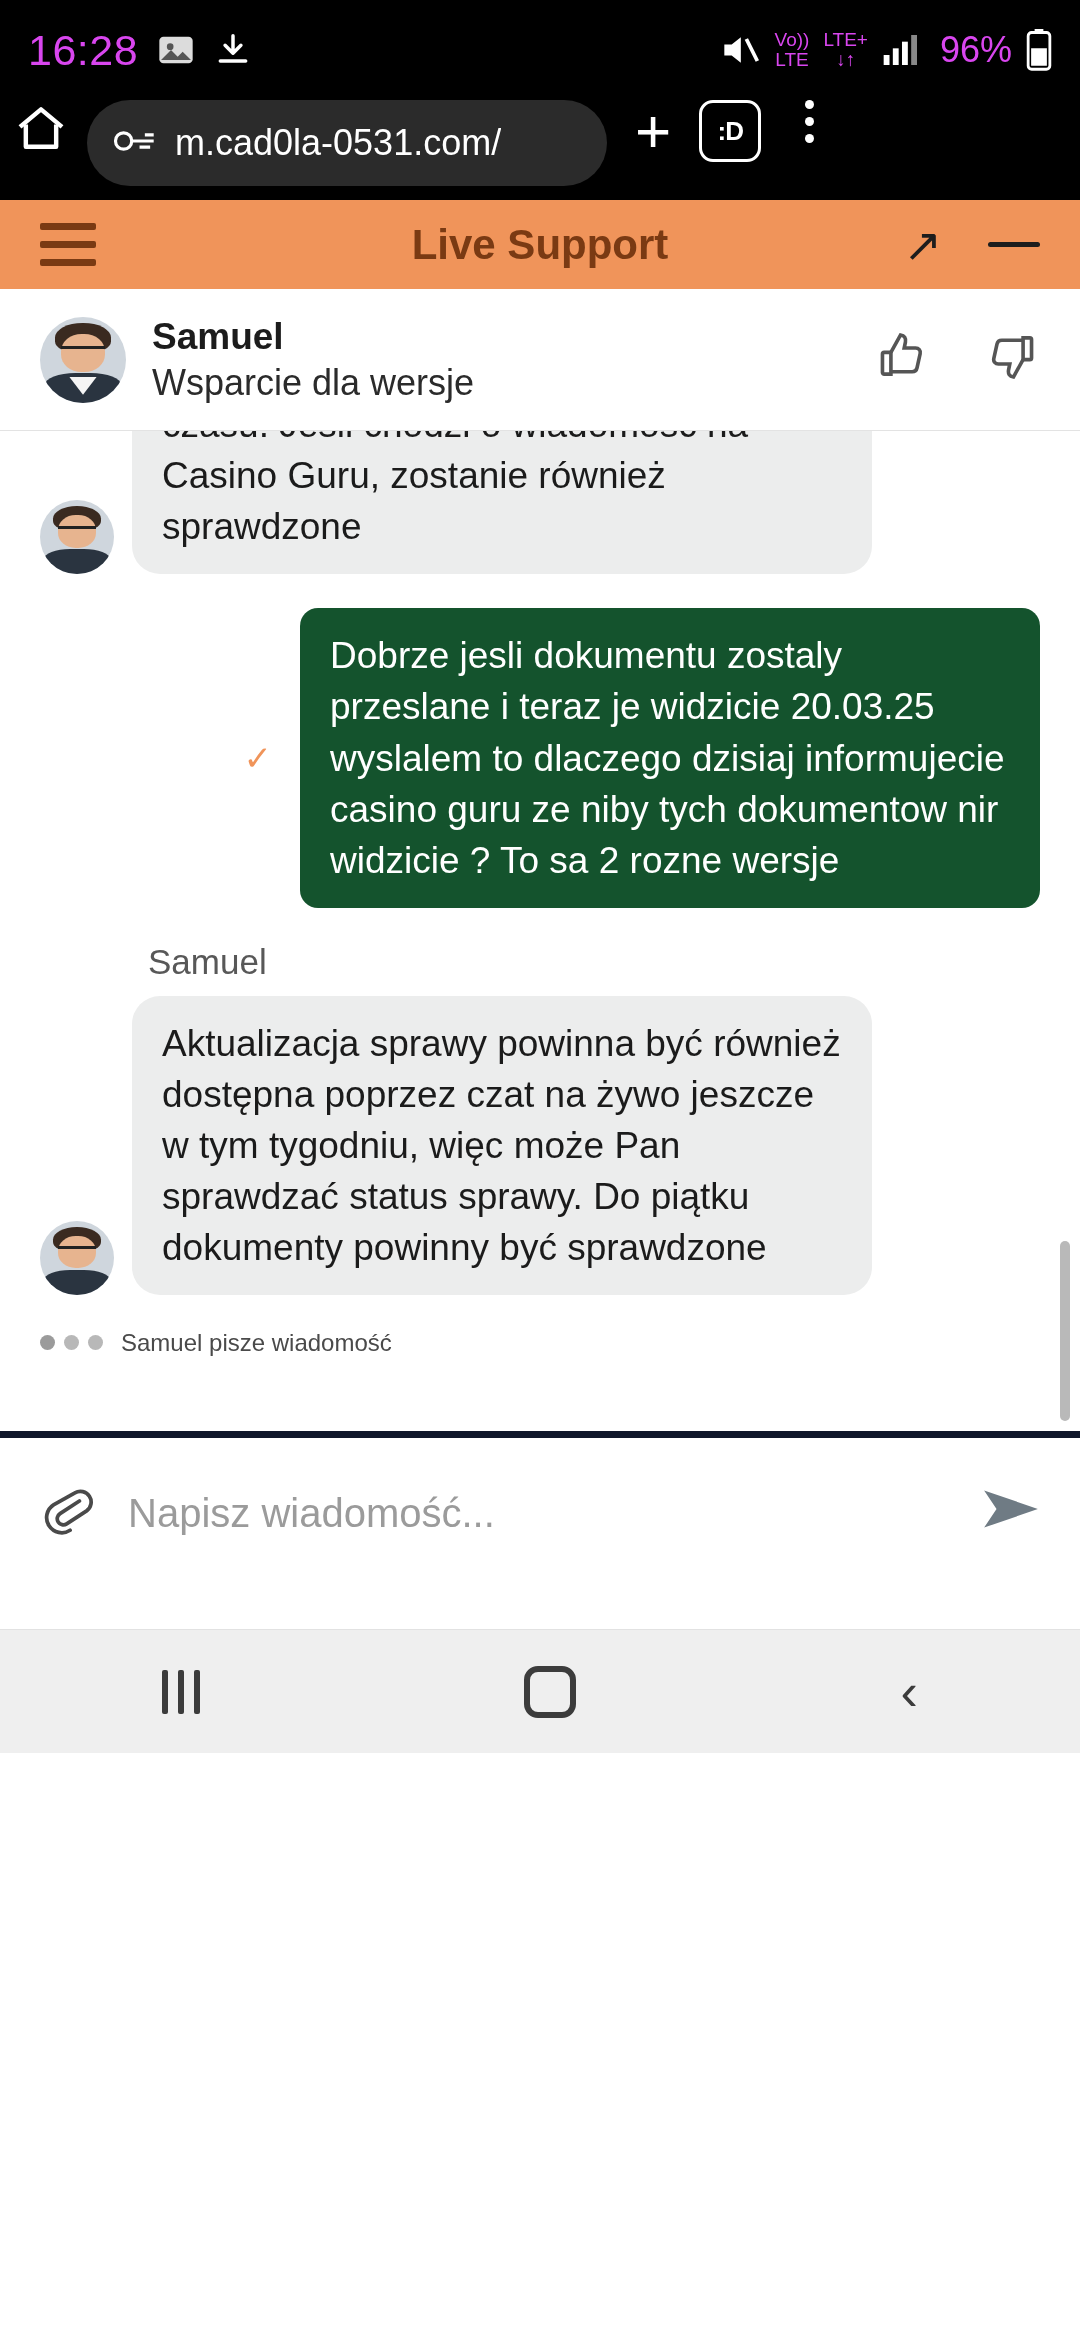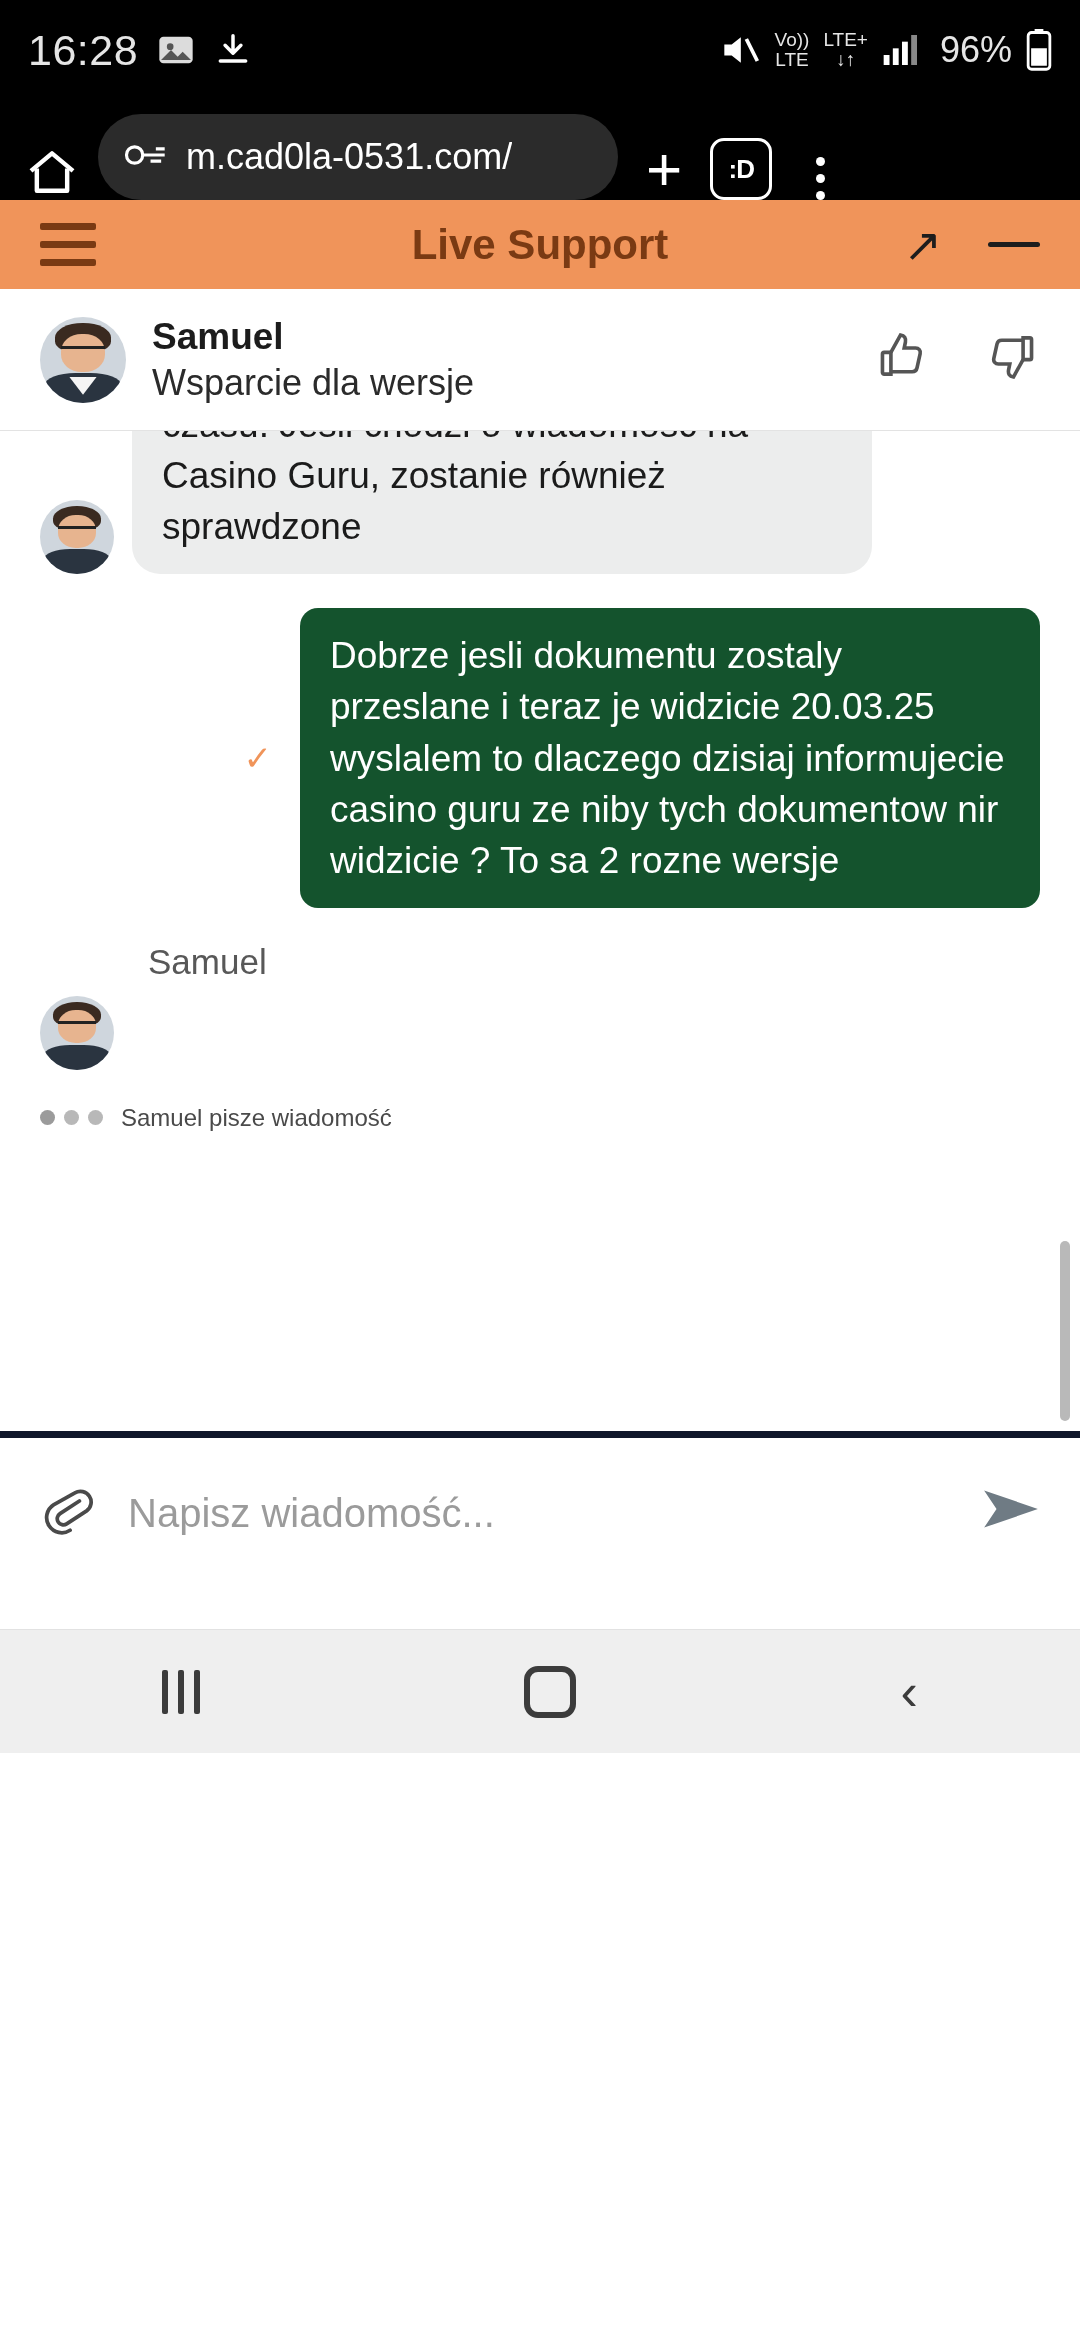--- a/index.html
+++ b/index.html
@@ -5,33 +5,33 @@
   * { margin:0; padding:0; box-sizing:border-box; }
   html, body {
     width:1080px; height:2340px;
     background:#ffffff;
     font-family:"Liberation Sans", sans-serif;
     overflow:hidden;
   }
 
   
   .statusbar {
-    height:100px; background:#000; color:#e5e5e5;
+    height:100px; background:#000; color:#d946ef;
     display:flex; align-items:center; justify-content:space-between;
     padding:0 28px;
   }
   .sb-left { display:flex; align-items:center; gap:18px; }
   .sb-clock { font-size:43px; font-weight:400; letter-spacing:0.5px; }
   .sb-right { display:flex; align-items:center; gap:14px; }
   .sb-ico { display:inline-flex; align-items:center; justify-content:center; }
   .sb-txt { font-size:19px; line-height:1.05; text-align:center; }
   .sb-batt { font-size:36px; font-weight:400; margin-left:4px; }
   .browserbar-row {
-    height:100px; background:#000; display:flex; align-items:flex-end;
-    padding:0 24px; gap:18px;
+    height:100px; background:#000; display:flex; align-items:flex-start;
+    padding:0 13px; gap:18px;
   }
   .home-ico { width:56px; height:56px; flex:0 0 auto; }
   .urlpill {
     flex:0 1 auto; width:520px; height:86px; border-radius:46px;
     background:#2b2b2b; display:flex; align-items:center; gap:16px;
     padding:0 26px; overflow:hidden;
   }
   .urltext {
     color:#fff; font-size:36px; white-space:nowrap; overflow:hidden;
   }
@@ -283,20 +283,21 @@
 
   <div class="sender-label">Samuel</div>
 
   <div class="msgrow agent">
     <span class="sm-avatar">
       <i style="position:absolute;left:18%;top:8%;width:64%;height:34%;background:#3a2a20;border-radius:50% 50% 40% 40%"></i>
       <i style="position:absolute;left:24%;top:20%;width:52%;height:44%;background:#e7b48f;border-radius:46%"></i>
       <i style="position:absolute;left:24%;top:34%;width:52%;height:11%;border-top:3px solid #222"></i>
       <i style="position:absolute;left:6%;bottom:0;width:88%;height:34%;background:#2a3440;border-radius:40% 40% 0 0"></i>
     </span>
+    <span class="bubble agent">Aktualizacja sprawy powinna być również dostępna poprzez czat na żywo jeszcze w tym tygodniu, więc może Pan sprawdzać status sprawy. Do piątku dokumenty powinny być sprawdzone</span>
   </div>
 
   <div class="typing">
     <span class="dots">
         <i></i>
         <i></i>
         <i></i>
       </span>
     <span class="typing-text">Samuel pisze wiadomość</span>
   </div>

